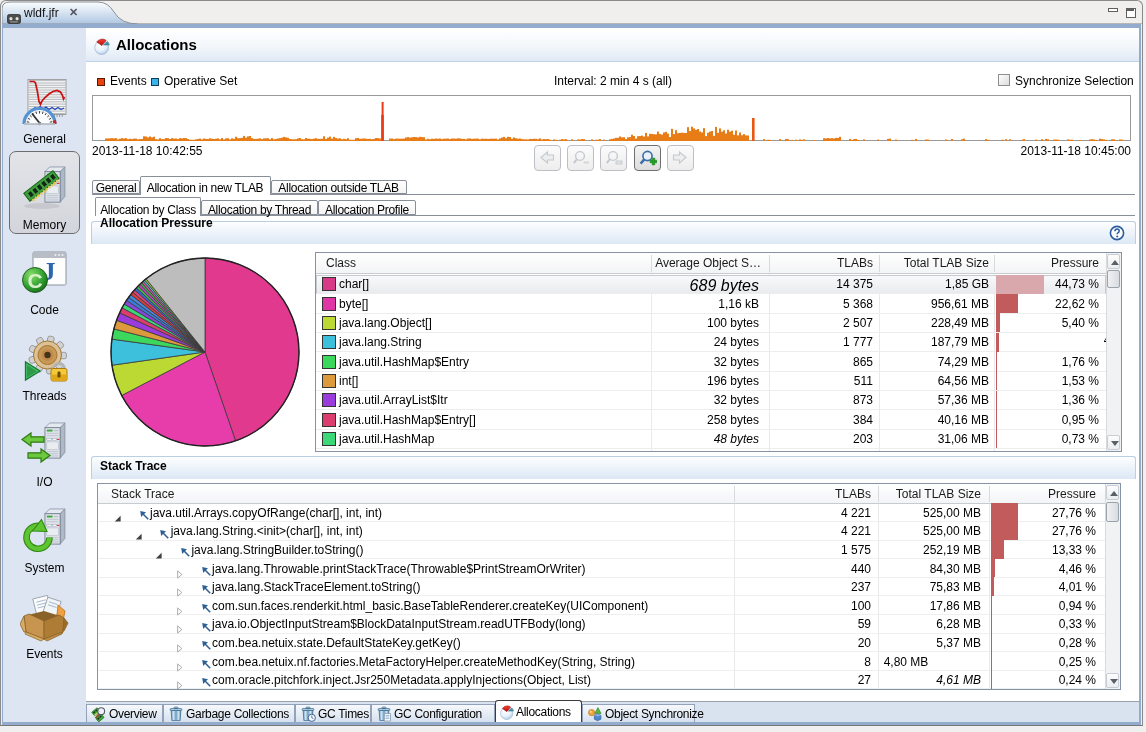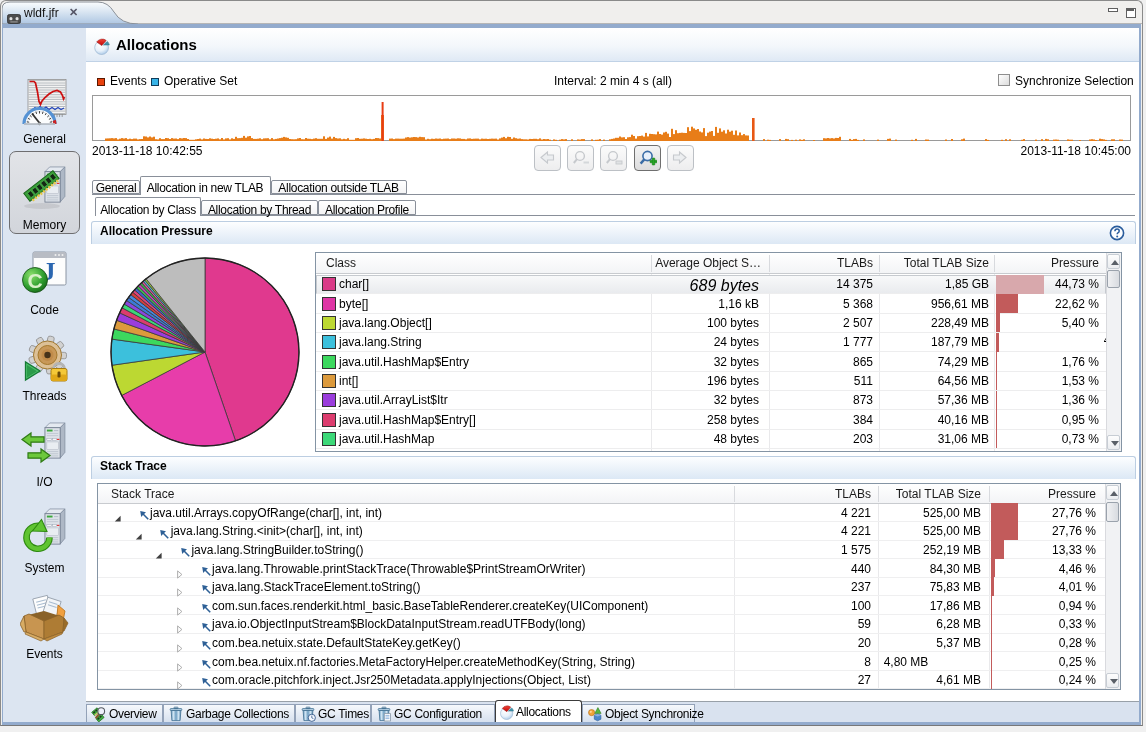--- a/index.html
+++ b/index.html
@@ -670,21 +670,21 @@
     </div>
     <div style="position:absolute;left:6px;top:166px;width:1043px;height:1px;background:#898f99;z-index:1;"></div>
     <div style="position:absolute;left:6px;top:151.5px;width:48px;height:14.5px;background:linear-gradient(#ffffff,#f4f4f5);border:1px solid #898f99;border-radius:2px 2px 0 0;box-sizing:border-box;z-index:2;text-align:center;font-size:12px;letter-spacing:-0.3px;color:#000;padding-top:1.5px;line-height:13px;">General</div>
     <div style="position:absolute;left:53.5px;top:147.5px;width:131px;height:19.5px;background:#fff;border:1px solid #898f99;border-bottom:none;border-radius:2px 2px 0 0;box-sizing:border-box;z-index:5;text-align:center;font-size:12px;letter-spacing:-0.3px;color:#000;padding-top:5.5px;line-height:13px;">Allocation in new TLAB</div>
     <div style="position:absolute;left:184.5px;top:151.5px;width:136px;height:14.5px;background:linear-gradient(#ffffff,#f4f4f5);border:1px solid #898f99;border-radius:2px 2px 0 0;box-sizing:border-box;z-index:2;text-align:center;font-size:12px;letter-spacing:-0.3px;color:#000;padding-top:1.5px;line-height:13px;">Allocation outside TLAB</div>
     <div style="position:absolute;left:9px;top:187px;width:1040px;height:1px;background:#898f99;z-index:1;"></div>
     <div style="position:absolute;left:9px;top:168.5px;width:106px;height:19.5px;background:#fff;border:1px solid #898f99;border-bottom:none;border-radius:2px 2px 0 0;box-sizing:border-box;z-index:5;text-align:center;font-size:12px;letter-spacing:-0.3px;color:#000;padding-top:6.5px;line-height:13px;">Allocation by Class</div>
     <div style="position:absolute;left:115px;top:171.5px;width:117px;height:15.5px;background:linear-gradient(#ffffff,#f4f4f5);border:1px solid #898f99;border-radius:2px 2px 0 0;box-sizing:border-box;z-index:2;text-align:center;font-size:12px;letter-spacing:-0.3px;color:#000;padding-top:3.5px;line-height:13px;">Allocation by Thread</div>
     <div style="position:absolute;left:232px;top:171.5px;width:98px;height:15.5px;background:linear-gradient(#ffffff,#f4f4f5);border:1px solid #898f99;border-radius:2px 2px 0 0;box-sizing:border-box;z-index:2;text-align:center;font-size:12px;letter-spacing:-0.3px;color:#000;padding-top:3.5px;line-height:13px;">Allocation Profile</div>
     <div style="position:absolute;left:5px;top:193px;width:1045px;height:23px;background:linear-gradient(#fdfeff,#dce8f5);border:1px solid #bccee2;border-bottom:none;border-radius:3px 3px 0 0;box-sizing:border-box;"></div>
-    <div style="position:absolute;left:14px;top:196px;font-size:12px;font-weight:bold;color:#000;">Allocation Pressure</div>
+    <div style="position:absolute;left:14px;top:188px;font-size:12px;font-weight:bold;color:#000;">Allocation Pressure</div>
     <div style="position:absolute;left:1023px;top:197px;width:16px;height:16px;"><svg width="16" height="16" viewBox="0 0 16 16">
 <circle cx="8" cy="8" r="6.6" fill="#fdfeff" stroke="#2a5c9c" stroke-width="1.6"></circle>
 <path d="M5.9 6.3 Q5.9 3.9 8.1 3.9 Q10.2 3.9 10.2 5.9 Q10.2 7.2 8.9 7.9 Q8.2 8.3 8.2 9.3" fill="none" stroke="#2a5c9c" stroke-width="1.5"></path>
 <circle cx="8.2" cy="11.5" r="1" fill="#2a5c9c"></circle>
       </svg></div>
     <div style="position:absolute;left:22px;top:227px;width:194px;height:194px;"><svg width="194" height="194" viewBox="0 0 194 194">
         <path d="M97.0 97.0 L97.00 3.00 A94.0 94.0 0 0 1 127.56 185.89 Z" fill="#e0398e" stroke="#3a3a3a" stroke-width="0.8"></path>
         <path d="M97.0 97.0 L127.56 185.89 A94.0 94.0 0 0 1 13.65 140.46 Z" fill="#e73daa" stroke="#3a3a3a" stroke-width="0.8"></path>
         <path d="M97.0 97.0 L13.65 140.46 A94.0 94.0 0 0 1 3.94 110.24 Z" fill="#bcd832" stroke="#3a3a3a" stroke-width="0.8"></path>
         <path d="M97.0 97.0 L3.94 110.24 A94.0 94.0 0 0 1 3.89 84.11 Z" fill="#3cc0dc" stroke="#3a3a3a" stroke-width="0.8"></path>
@@ -783,21 +783,21 @@
       <div style="position:absolute;left:5.5px;top:159.5px;width:14px;height:14px;background:#dc3c6e;border:1px solid #333;box-sizing:border-box;"></div>
       <div style="position:absolute;left:23px;top:159.7px;font-size:12px;color:#000;">java.util.HashMap$Entry[]</div>
       <div style="position:absolute;left:293px;top:159.7px;width:150px;text-align:right;font-size:12px;color:#000;">258 bytes</div>
       <div style="position:absolute;left:407px;top:159.7px;width:150px;text-align:right;font-size:12px;color:#000;">384</div>
       <div style="position:absolute;left:523px;top:159.7px;width:150px;text-align:right;font-size:12px;color:#000;">40,16 MB</div>
       <div style="position:absolute;left:679.5px;top:156.8px;width:1.0px;height:19.3px;background:#c25b5b;"></div>
       <div style="position:absolute;left:633px;top:159.7px;width:150px;text-align:right;font-size:12px;color:#000;">0,95 %</div>
       <div style="position:absolute;left:0;top:176.6px;width:790px;height:19.3px;box-sizing:border-box;border-bottom:1px solid #ededee;"></div>
       <div style="position:absolute;left:5.5px;top:178.8px;width:14px;height:14px;background:#3cd878;border:1px solid #333;box-sizing:border-box;"></div>
       <div style="position:absolute;left:23px;top:179.0px;font-size:12px;color:#000;">java.util.HashMap</div>
-      <div style="position:absolute;left:293px;top:179.0px;width:150px;text-align:right;font-size:12px;color:#000;">48 bytes</div>
+      <div style="position:absolute;left:293px;top:179.0px;width:150px;text-align:right;font-size:12px;color:#000;font-style:italic;">48 bytes</div>
       <div style="position:absolute;left:407px;top:179.0px;width:150px;text-align:right;font-size:12px;color:#000;">203</div>
       <div style="position:absolute;left:523px;top:179.0px;width:150px;text-align:right;font-size:12px;color:#000;">31,06 MB</div>
       <div style="position:absolute;left:679.5px;top:176.1px;width:0.8px;height:19.3px;background:#c25b5b;"></div>
       <div style="position:absolute;left:633px;top:179.0px;width:150px;text-align:right;font-size:12px;color:#000;">0,73 %</div>
       <div style="position:absolute;left:5.5px;top:198.2px;width:14px;height:4px;background:#7a35c8;border:1px solid #333;border-bottom:none;box-sizing:border-box;"></div>
       <div style="position:absolute;left:790px;top:0px;width:15px;height:198px;background:#f1f2f4;border-left:1px solid #d9dade;box-sizing:border-box;"></div>
       <div style="position:absolute;left:791px;top:1px;width:13px;height:15px;background:linear-gradient(#fdfdfd,#ebedf0);border:1px solid #c7cdd4;border-radius:2px;box-sizing:border-box;">
         <div style="position:absolute;left:2.5px;top:5px;width:0;height:0;border-left:4px solid transparent;border-right:4px solid transparent;border-bottom:5px solid #5a6068;"></div>
       </div>
       <div style="position:absolute;left:791px;top:182px;width:13px;height:15px;background:linear-gradient(#fdfdfd,#ebedf0);border:1px solid #c7cdd4;border-radius:2px;box-sizing:border-box;">
@@ -929,21 +929,21 @@
       <div style="position:absolute;left:848px;top:170.5px;width:150px;text-align:right;font-size:12px;color:#000;">0,25 %</div>
       <div style="position:absolute;left:0;top:186.9px;width:1007px;height:18.6px;border-bottom:1px solid #efeff0;box-sizing:border-box;"></div>
       <div style="position:absolute;left:77.1px;top:192.2px;width:9px;height:9px;"><svg width="9" height="9" viewBox="0 0 9 9">
           <path d="M2.6 0.9 L6.9 4.5 L2.6 8.1 Z" fill="#fcfcfc" stroke="#a6a6a6" stroke-width="0.9"></path>
         </svg></div>
       <div style="position:absolute;left:102.6px;top:190.4px;width:11px;height:11px;"><svg width="11" height="11" viewBox="0 0 11 11">
 <path d="M1.2 1.0 L7.0 2.2 L5.1 4.0 L9.8 8.7 L8.7 9.8 L4.0 5.1 L2.2 7.0 Z" fill="#2e6096"></path>
         </svg></div>
       <div style="position:absolute;left:114.1px;top:189.1px;font-size:12px;color:#000;white-space:nowrap;">com.oracle.pitchfork.inject.Jsr250Metadata.applyInjections(Object, List)</div>
       <div style="position:absolute;left:623px;top:189.1px;width:150px;text-align:right;font-size:12px;color:#000;">27</div>
-      <div style="position:absolute;left:733px;top:189.1px;width:150px;text-align:right;font-size:12px;color:#000;">4,61 MB</div>
+      <div style="position:absolute;left:733px;top:189.1px;width:150px;text-align:right;font-size:12px;color:#000;font-style:italic;">4,61 MB</div>
       <div style="position:absolute;left:892.5px;top:186.4px;width:0.3px;height:18.6px;background:#c25b5b;"></div>
       <div style="position:absolute;left:848px;top:189.1px;width:150px;text-align:right;font-size:12px;color:#000;">0,24 %</div>
       <div style="position:absolute;left:1007px;top:0px;width:15px;height:205px;background:#f1f2f4;border-left:1px solid #d9dade;box-sizing:border-box;"></div>
       <div style="position:absolute;left:1008px;top:1px;width:13px;height:15px;background:linear-gradient(#fdfdfd,#ebedf0);border:1px solid #c7cdd4;border-radius:2px;box-sizing:border-box;">
         <div style="position:absolute;left:2.5px;top:5px;width:0;height:0;border-left:4px solid transparent;border-right:4px solid transparent;border-bottom:5px solid #5a6068;"></div>
       </div>
       <div style="position:absolute;left:1008px;top:189px;width:13px;height:15px;background:linear-gradient(#fdfdfd,#ebedf0);border:1px solid #c7cdd4;border-radius:2px;box-sizing:border-box;">
         <div style="position:absolute;left:2.5px;top:5px;width:0;height:0;border-left:4px solid transparent;border-right:4px solid transparent;border-top:5px solid #5a6068;"></div>
       </div>
       <div style="position:absolute;left:1008px;top:18px;width:13px;height:20px;background:linear-gradient(90deg,#f0f1f3,#d8dbe0);border:1px solid #9aa2ac;border-radius:2px;box-sizing:border-box;"></div>

